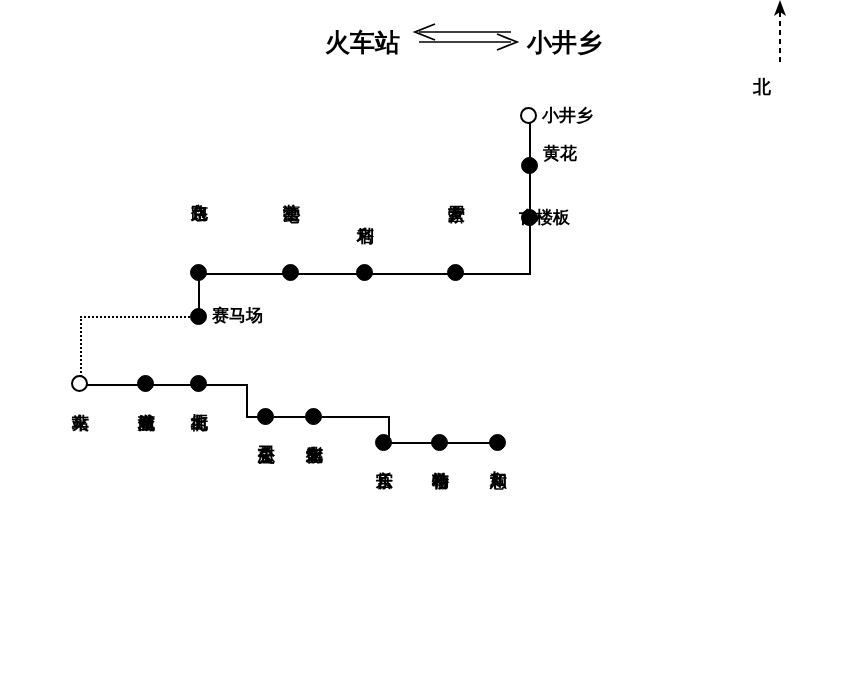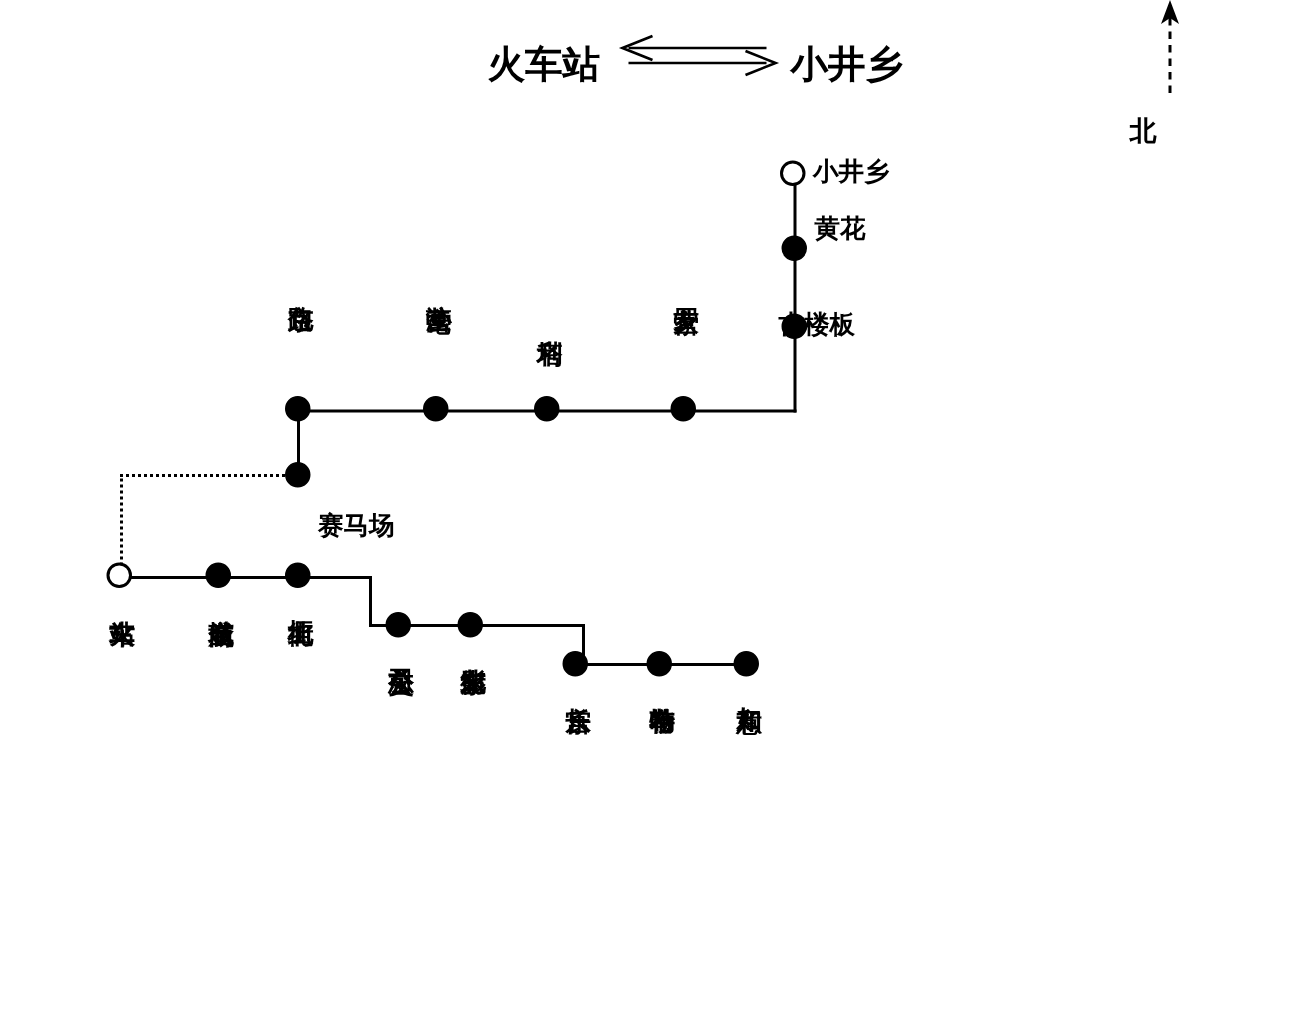--- a/index.html
+++ b/index.html
@@ -135,21 +135,21 @@
   <div class="stop-dot" style="left:356px; top:264px;"></div>
   <div class="stop-label vertical" style="left:356px; top:213px; height:48px;">塔利</div>
 
   <div class="stop-dot" style="left:282px; top:264px;"></div>
   <div class="stop-label vertical" style="left:282px; top:190px; height:70px;">毫沁营</div>
 
   <div class="stop-dot" style="left:190px; top:264px;"></div>
   <div class="stop-label vertical" style="left:190px; top:190px; height:70px;">京包路</div>
 
   <div class="stop-dot" style="left:190px; top:308px;"></div>
-  <div class="stop-label" style="left:212px; top:306px;margin-top:36px;">赛马场</div>
+  <div class="stop-label" style="left:212px; top:306px;">赛马场</div>
 
   <div class="stop-dot hollow" style="left:71px; top:375px;"></div>
   <div class="stop-label vertical" style="left:71px; top:400px; height:48px;">火车站</div>
 
   <div class="stop-dot" style="left:137px; top:375px;"></div>
   <div class="stop-label vertical" style="left:137px; top:400px; height:72px;">金航商城</div>
 
   <div class="stop-dot" style="left:190px; top:375px;"></div>
   <div class="stop-label vertical" style="left:190px; top:400px; height:72px;">北垣街</div>
 

